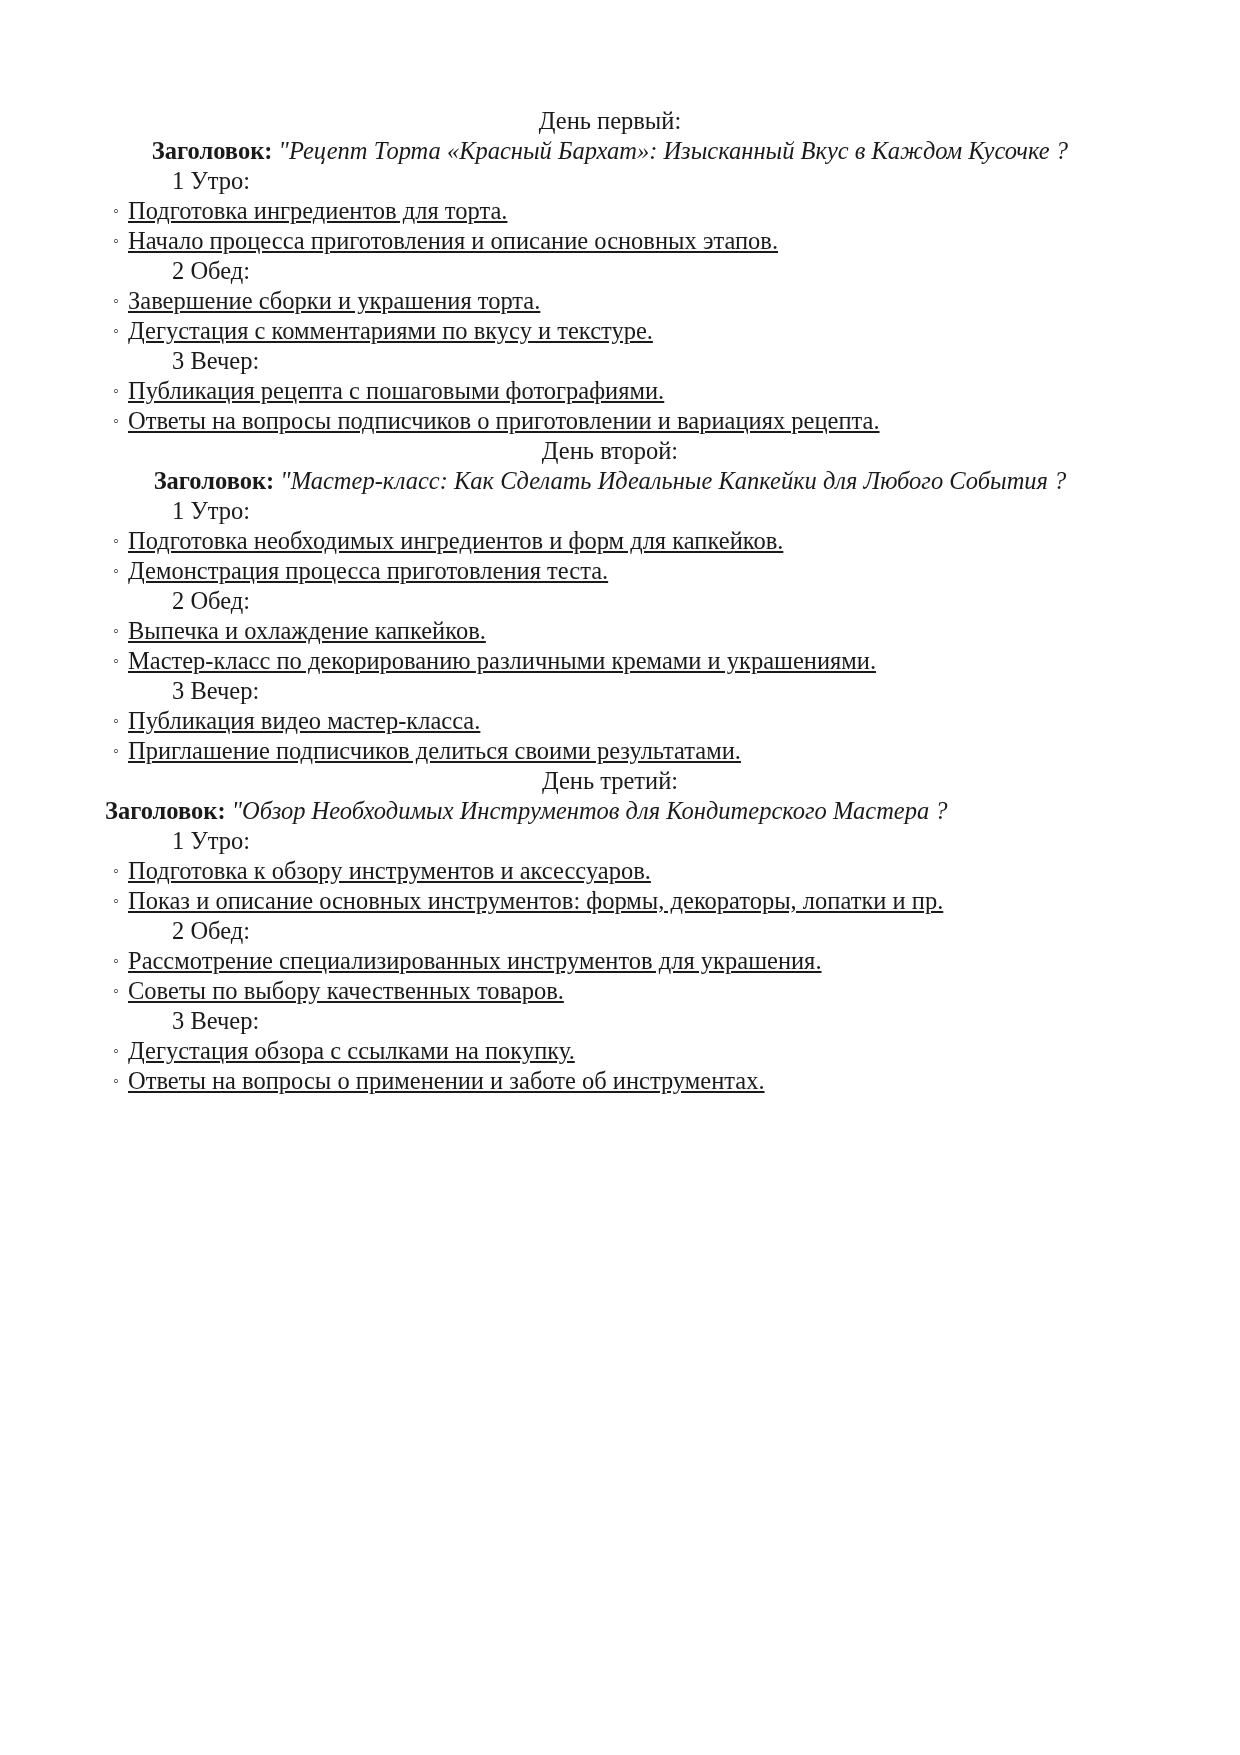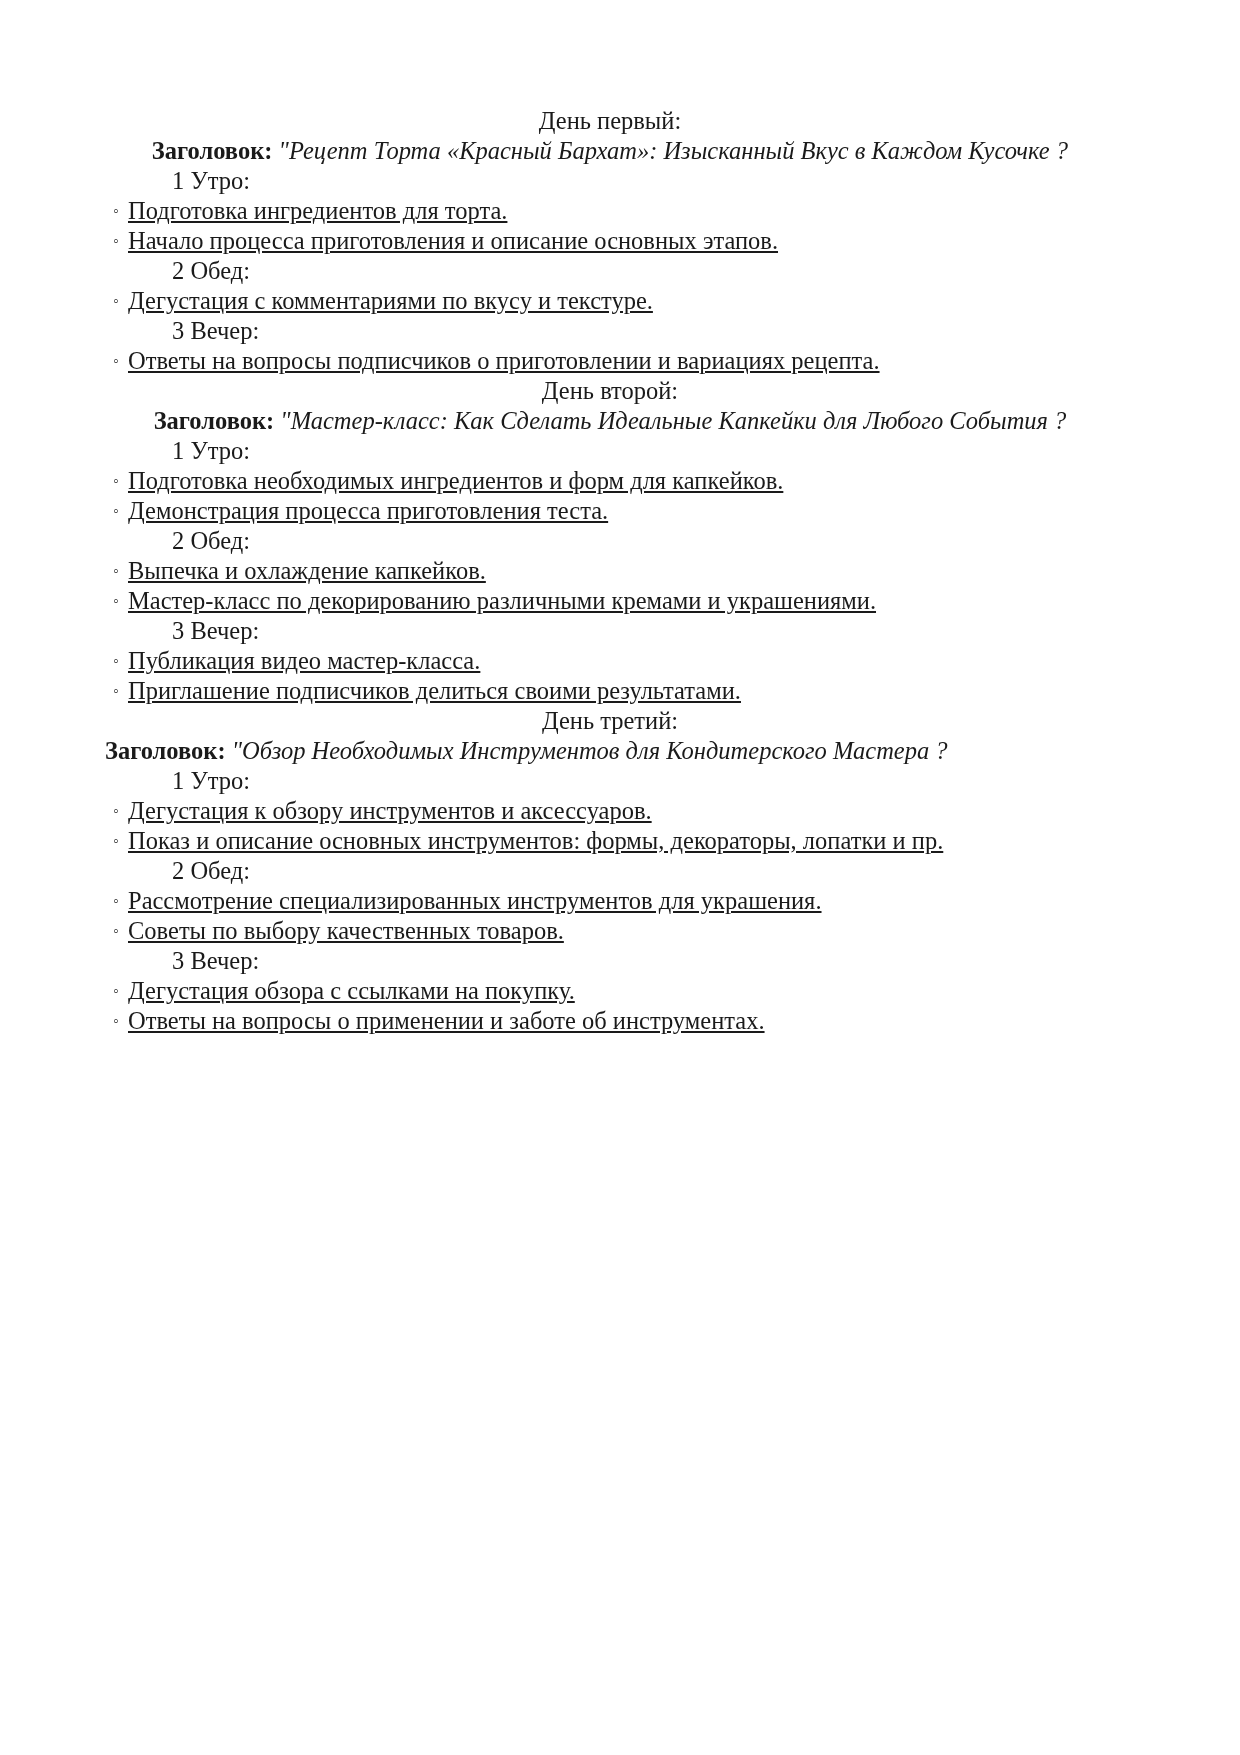--- a/index.html
+++ b/index.html
@@ -62,22 +62,24 @@
   <section>
     <div class="day-heading">День первый:</div>
     <div class="title-block">
       <span class="title-label">Заголовок:</span>
       <span class="title-text">"Рецепт Торта «Красный Бархат»: Изысканный Вкус в Каждом Кусочке ?</span>
     </div>
     <div class="period">1 Утро:</div>
     <div class="bullet"><span class="bullet-mark">◦</span><span>Подготовка ингредиентов для торта.</span></div>
     <div class="bullet"><span class="bullet-mark">◦</span><span>Начало процесса приготовления и описание основных этапов.</span></div>
     <div class="period">2 Обед:</div>
+    <div class="bullet"><span class="bullet-mark">◦</span><span>Завершение сборки и украшения торта.</span></div>
     <div class="bullet"><span class="bullet-mark">◦</span><span>Дегустация с комментариями по вкусу и текстуре.</span></div>
     <div class="period">3 Вечер:</div>
+    <div class="bullet"><span class="bullet-mark">◦</span><span>Публикация рецепта с пошаговыми фотографиями.</span></div>
     <div class="bullet"><span class="bullet-mark">◦</span><span>Ответы на вопросы подписчиков о приготовлении и вариациях рецепта.</span></div>
   </section>
 
   <section>
     <div class="day-heading">День второй:</div>
     <div class="title-block">
       <span class="title-label">Заголовок:</span>
       <span class="title-text">"Мастер-класс: Как Сделать Идеальные Капкейки для Любого События ?</span>
     </div>
     <div class="period">1 Утро:</div>
@@ -91,21 +93,21 @@
     <div class="bullet"><span class="bullet-mark">◦</span><span>Приглашение подписчиков делиться своими результатами.</span></div>
   </section>
 
   <section>
     <div class="day-heading">День третий:</div>
     <div class="title-block left">
       <span class="title-label">Заголовок:</span>
       <span class="title-text">"Обзор Необходимых Инструментов для Кондитерского Мастера ?</span>
     </div>
     <div class="period">1 Утро:</div>
-    <div class="bullet"><span class="bullet-mark">◦</span><span>Дегустация к обзору инструментов и аксессуаров.</span></div>
+    <div class="bullet"><span class="bullet-mark">◦</span><span>Подготовка к обзору инструментов и аксессуаров.</span></div>
     <div class="bullet"><span class="bullet-mark">◦</span><span>Показ и описание основных инструментов: формы, декораторы, лопатки и пр.</span></div>
     <div class="period">2 Обед:</div>
     <div class="bullet"><span class="bullet-mark">◦</span><span>Рассмотрение специализированных инструментов для украшения.</span></div>
     <div class="bullet"><span class="bullet-mark">◦</span><span>Советы по выбору качественных товаров.</span></div>
     <div class="period">3 Вечер:</div>
     <div class="bullet"><span class="bullet-mark">◦</span><span>Дегустация обзора с ссылками на покупку.</span></div>
     <div class="bullet"><span class="bullet-mark">◦</span><span>Ответы на вопросы о применении и заботе об инструментах.</span></div>
   </section>
 
 </div>

